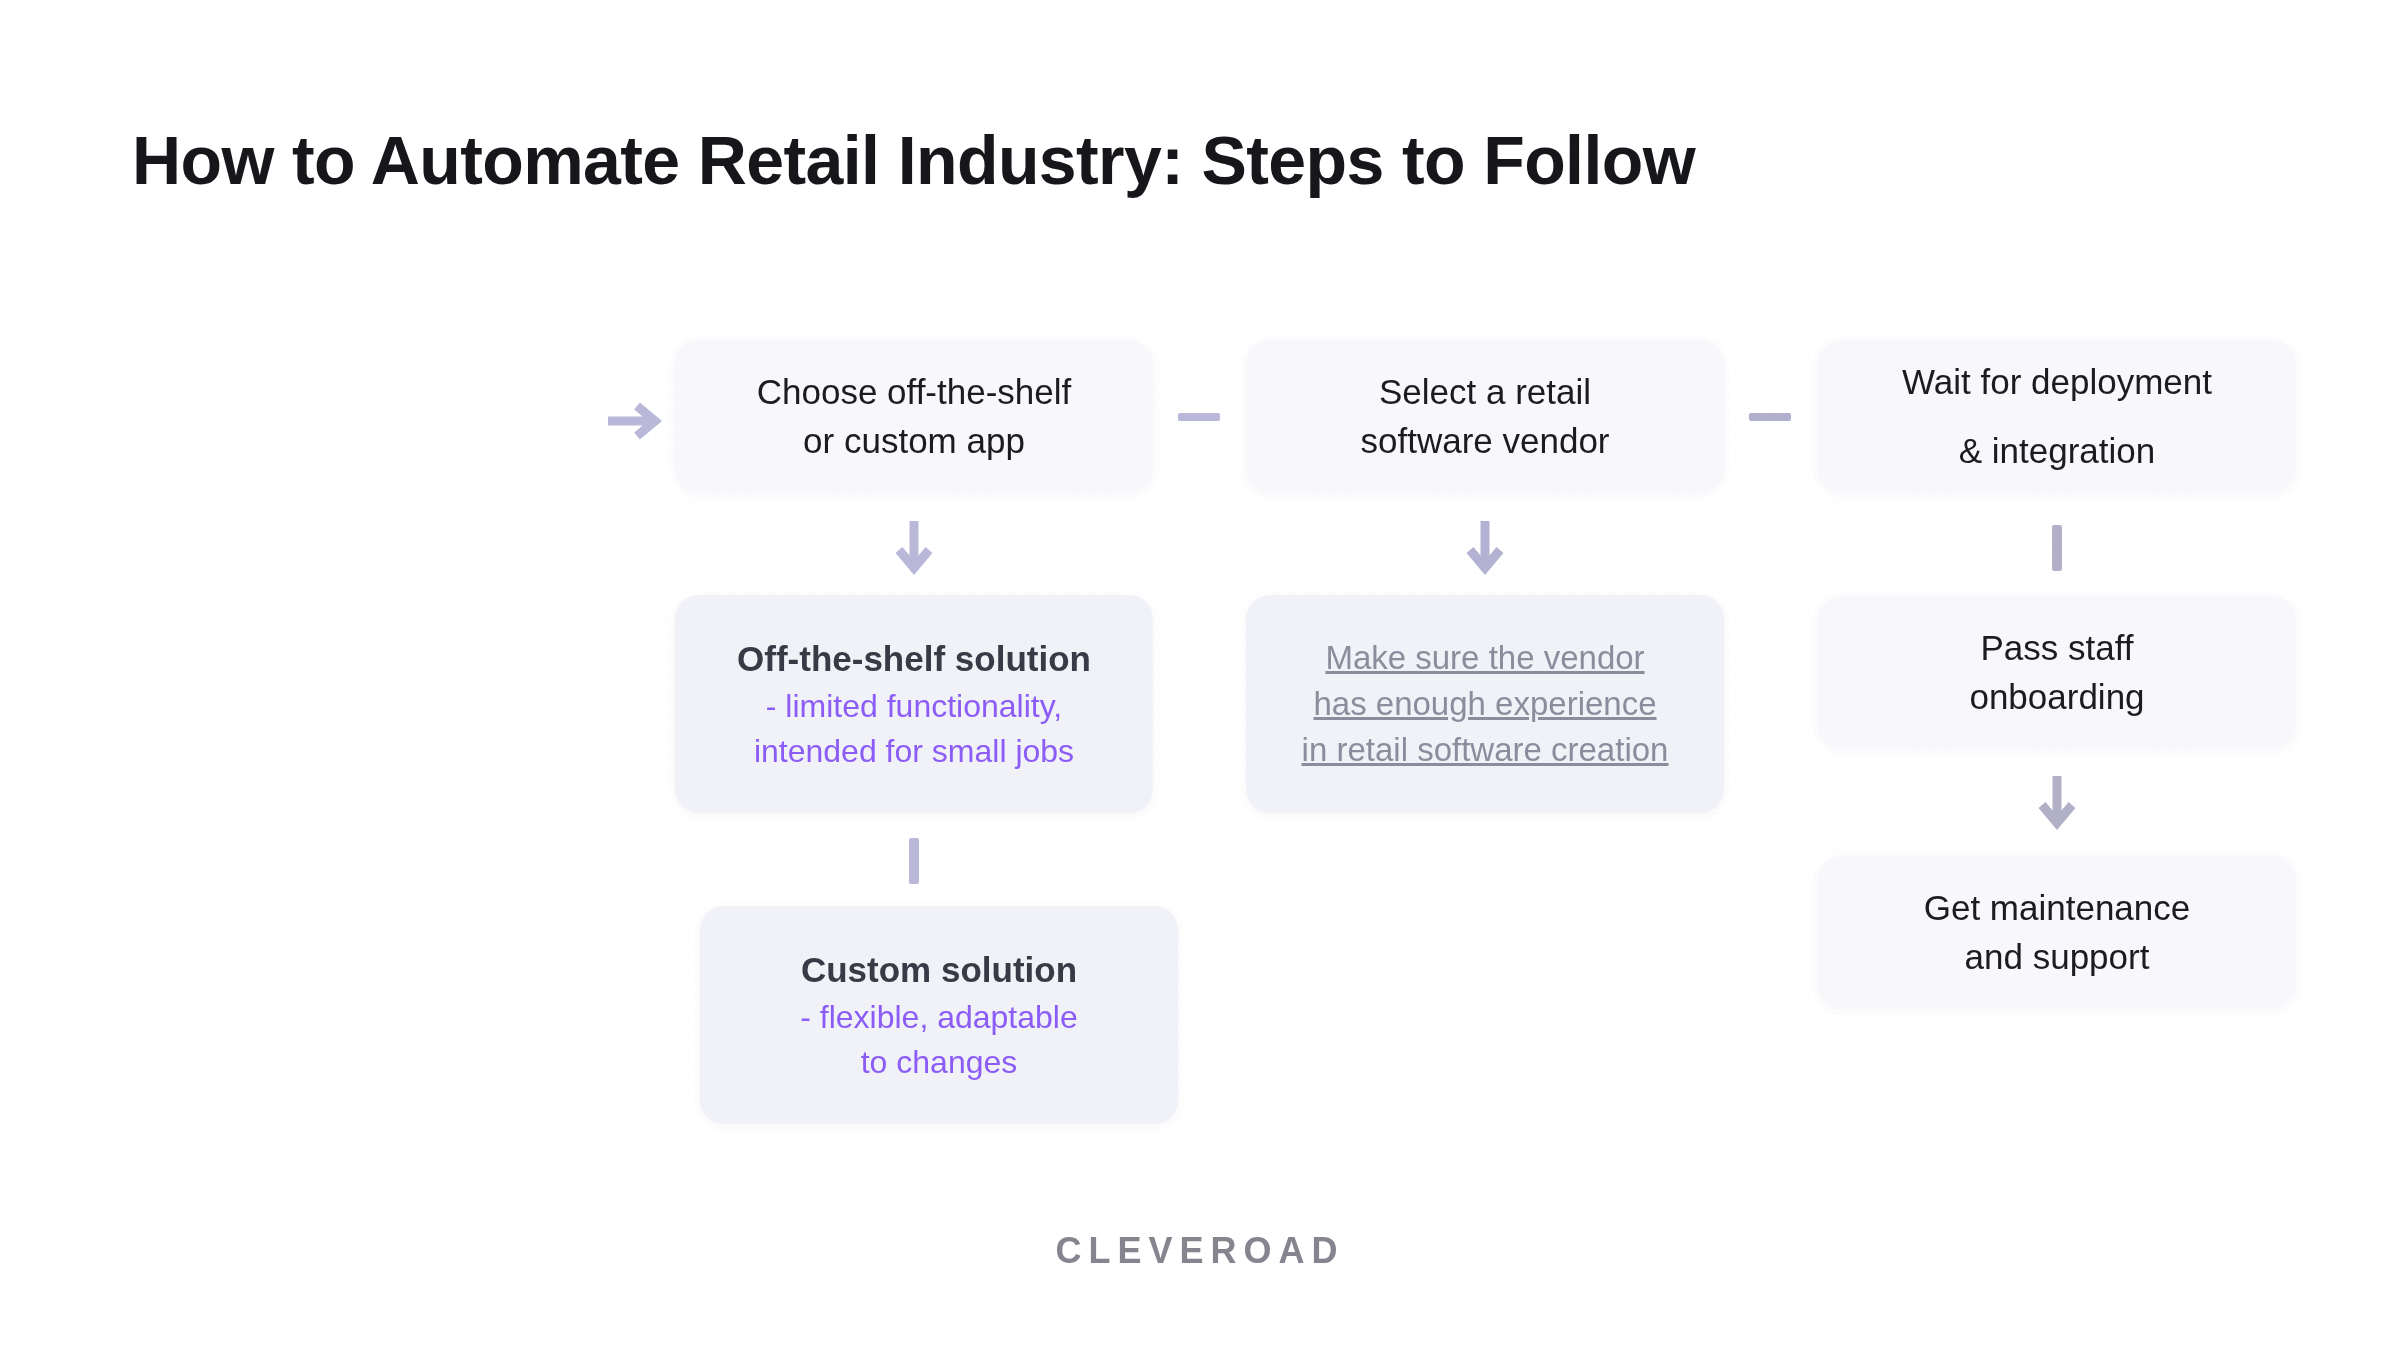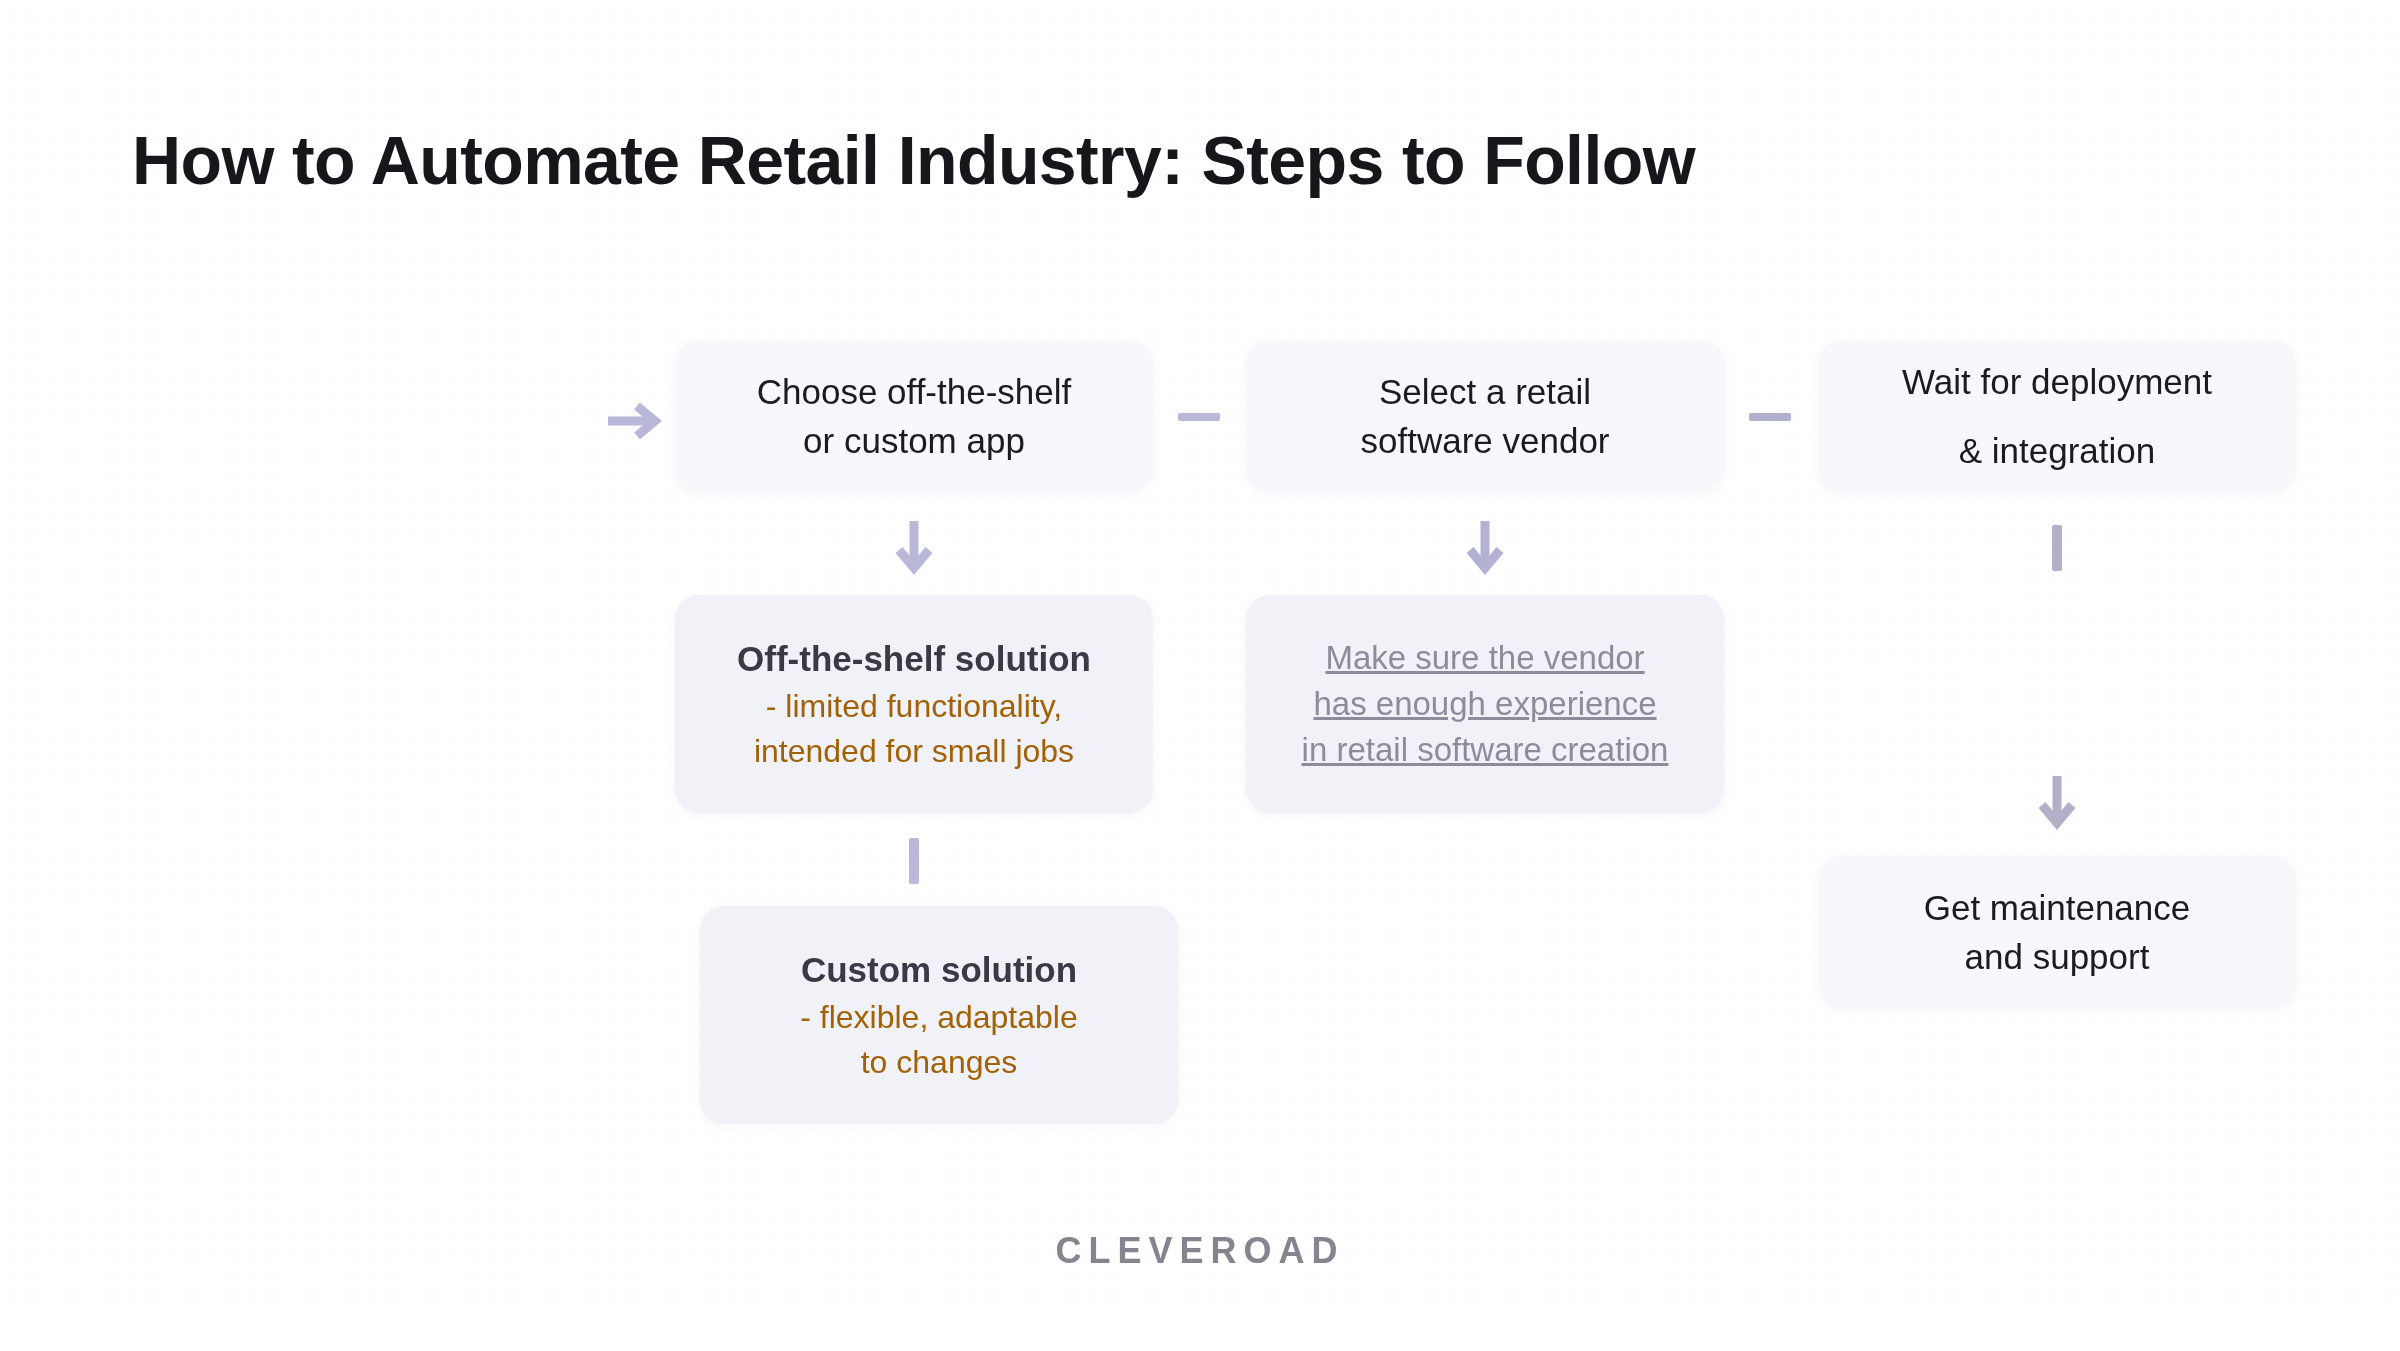--- a/index.html
+++ b/index.html
@@ -79,21 +79,21 @@
   .box .head {
     font-size: 35px;
     line-height: 50px;
     color: #3a3a46;
     font-weight: 600;
     white-space: nowrap;
   }
   .box .sub {
     font-size: 32px;
     line-height: 45px;
-    color: #a16207;
+    color: #8b5cf6;
     white-space: nowrap;
   }
   .box .muted {
     font-size: 33px;
     line-height: 46px;
     color: #8c8c9c;
     white-space: nowrap;
     text-decoration: underline;
   }
 
@@ -182,20 +182,24 @@
     <div class="sub">- limited functionality,</div>
     <div class="sub">intended for small jobs</div>
   </div>
 
   <div class="box softer" style="left:1246px; top:595px; width:478px; height:218px;">
     <div class="muted">Make sure the vendor</div>
     <div class="muted">has enough experience</div>
     <div class="muted">in retail software creation</div>
   </div>
 
+  <div class="box" style="left:1818px; top:596px; width:478px; height:152px;">
+    <div class="line">Pass staff</div>
+    <div class="line">onboarding</div>
+  </div>
 
   <div class="conn" style="left:909px; top:838px;">
     <svg width="10" height="46" viewBox="0 0 10 46" aria-hidden="true">
       <rect x="0" y="0" width="10" height="46" rx="2" fill="#b9b8d8"></rect>
     </svg>
   </div>
 
   <div class="conn" style="left:2052px; top:772px; transform:translateX(-26px);">
     <svg width="62" height="62" viewBox="0 0 62 62" aria-hidden="true">
       <path d="M31 4 V44" stroke="#b1b0c6" stroke-width="9" fill="none"></path>

